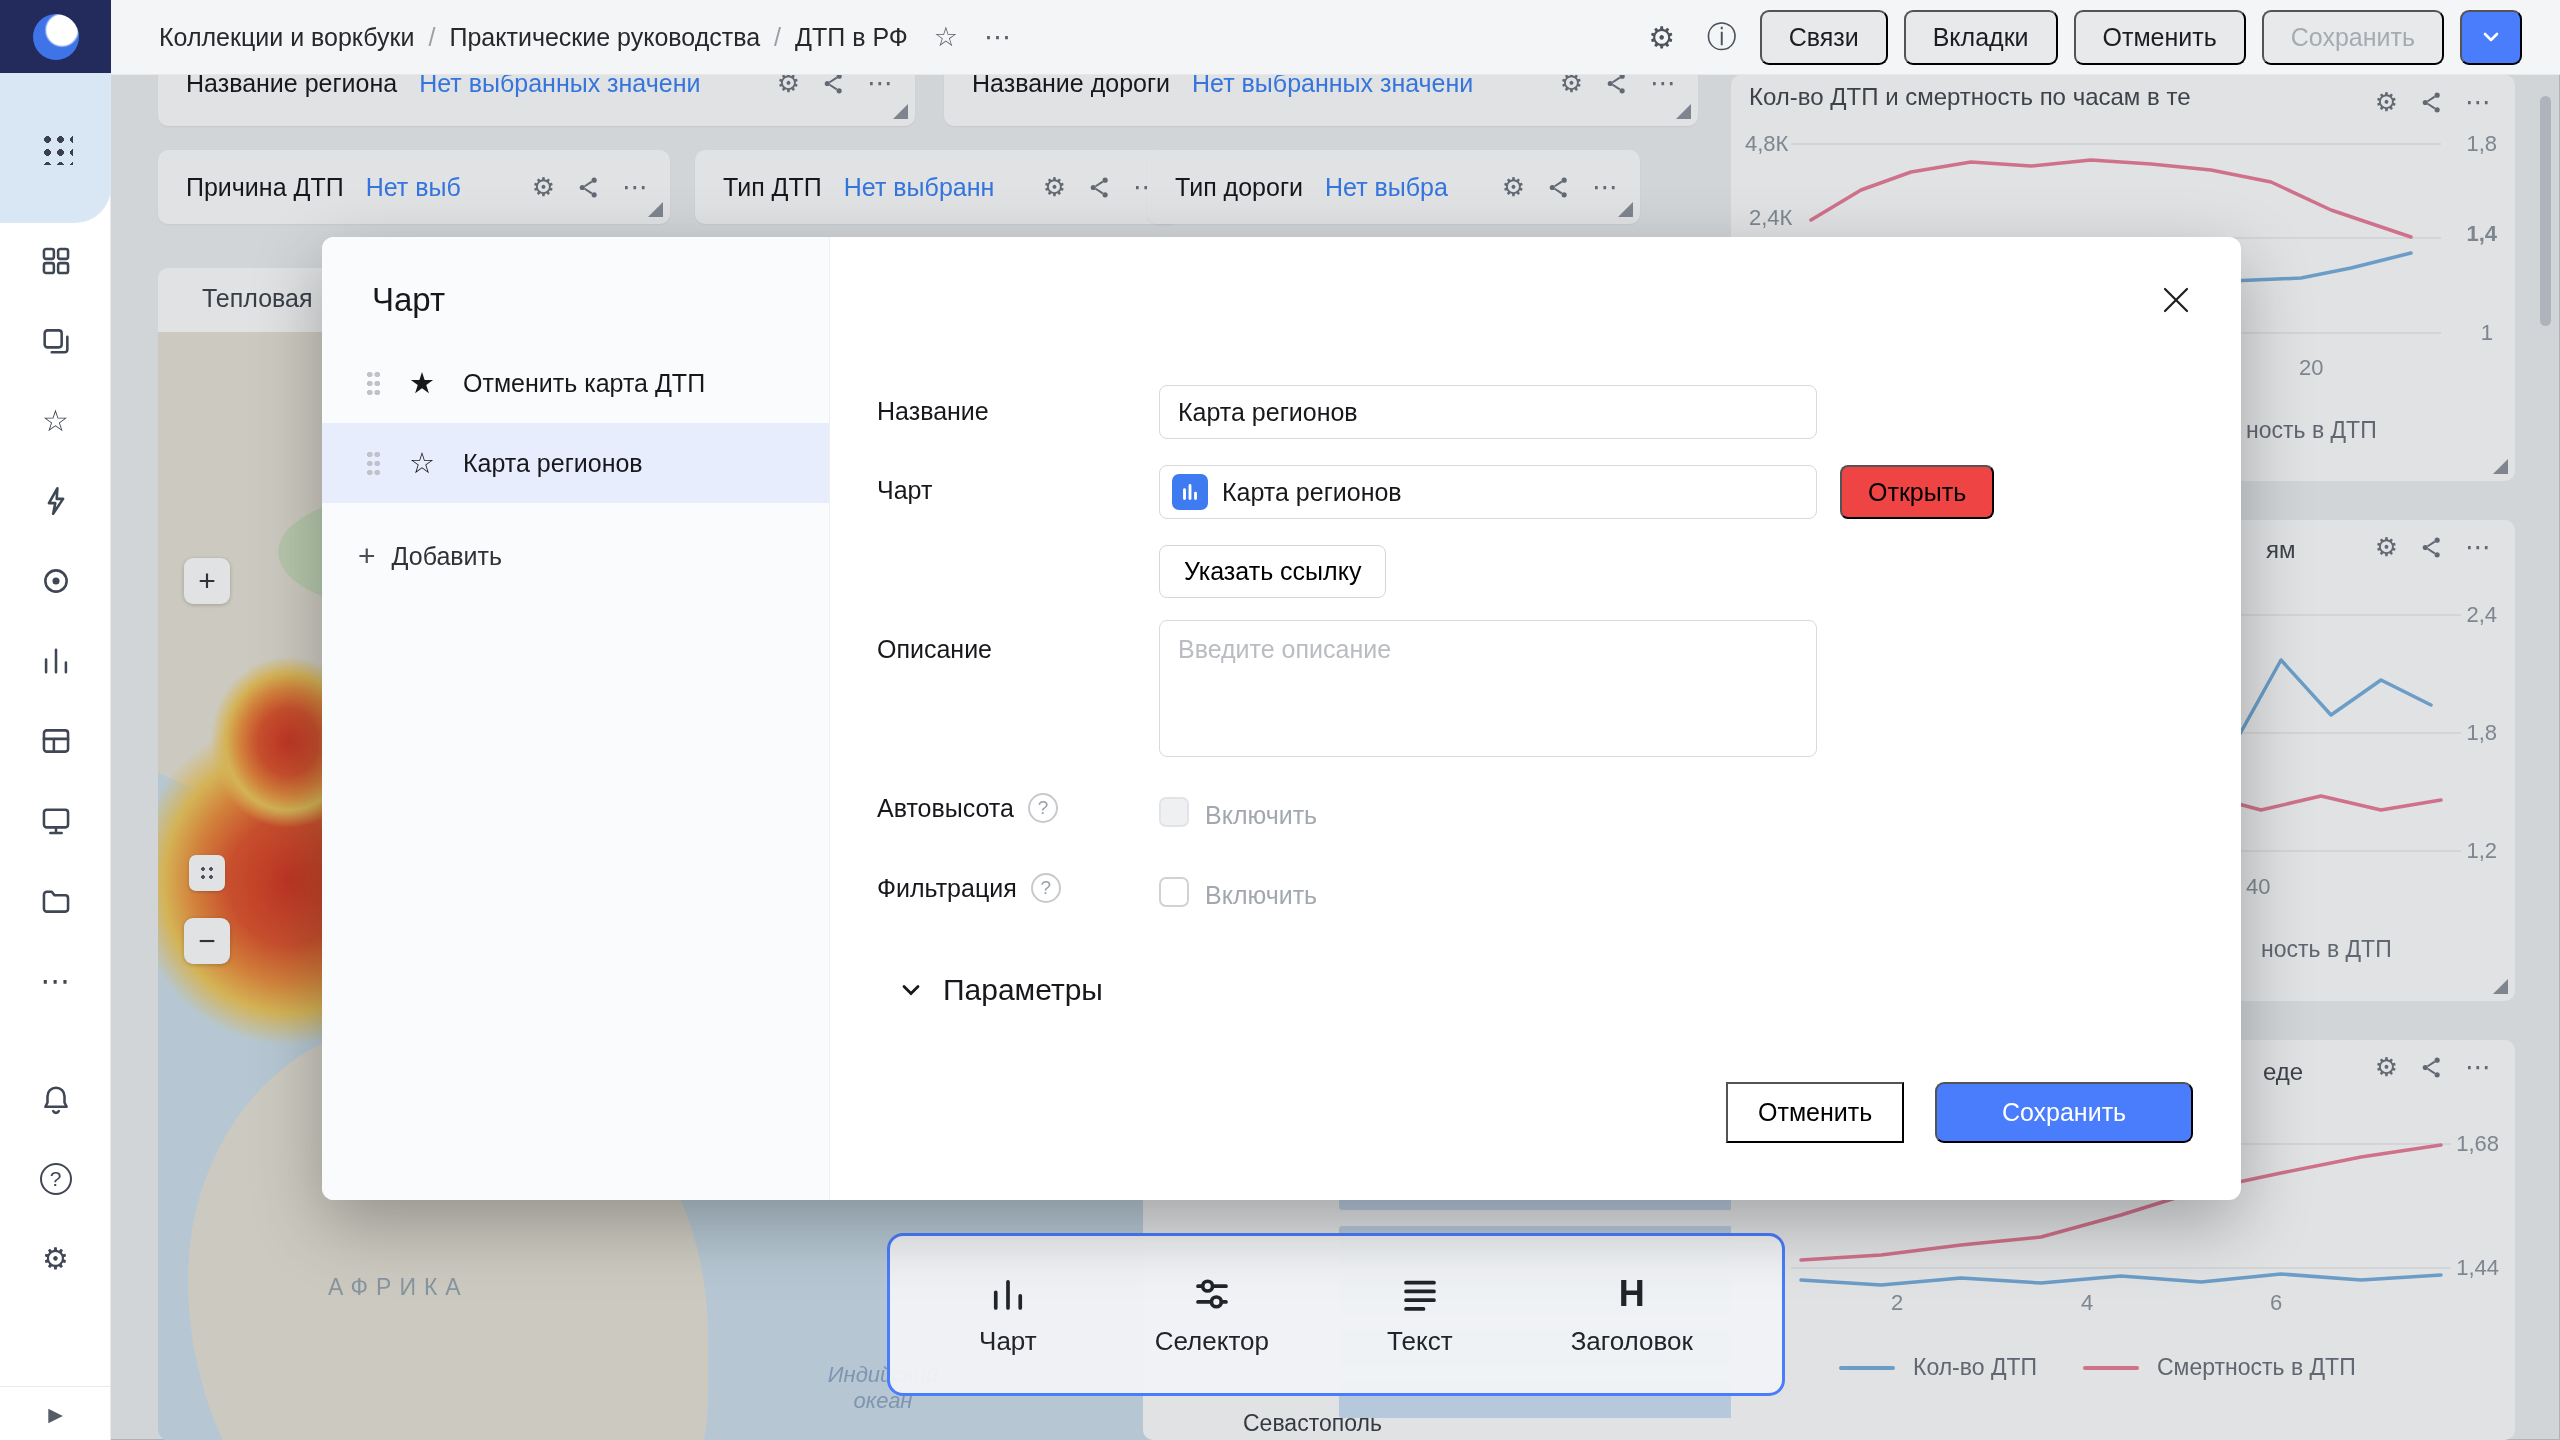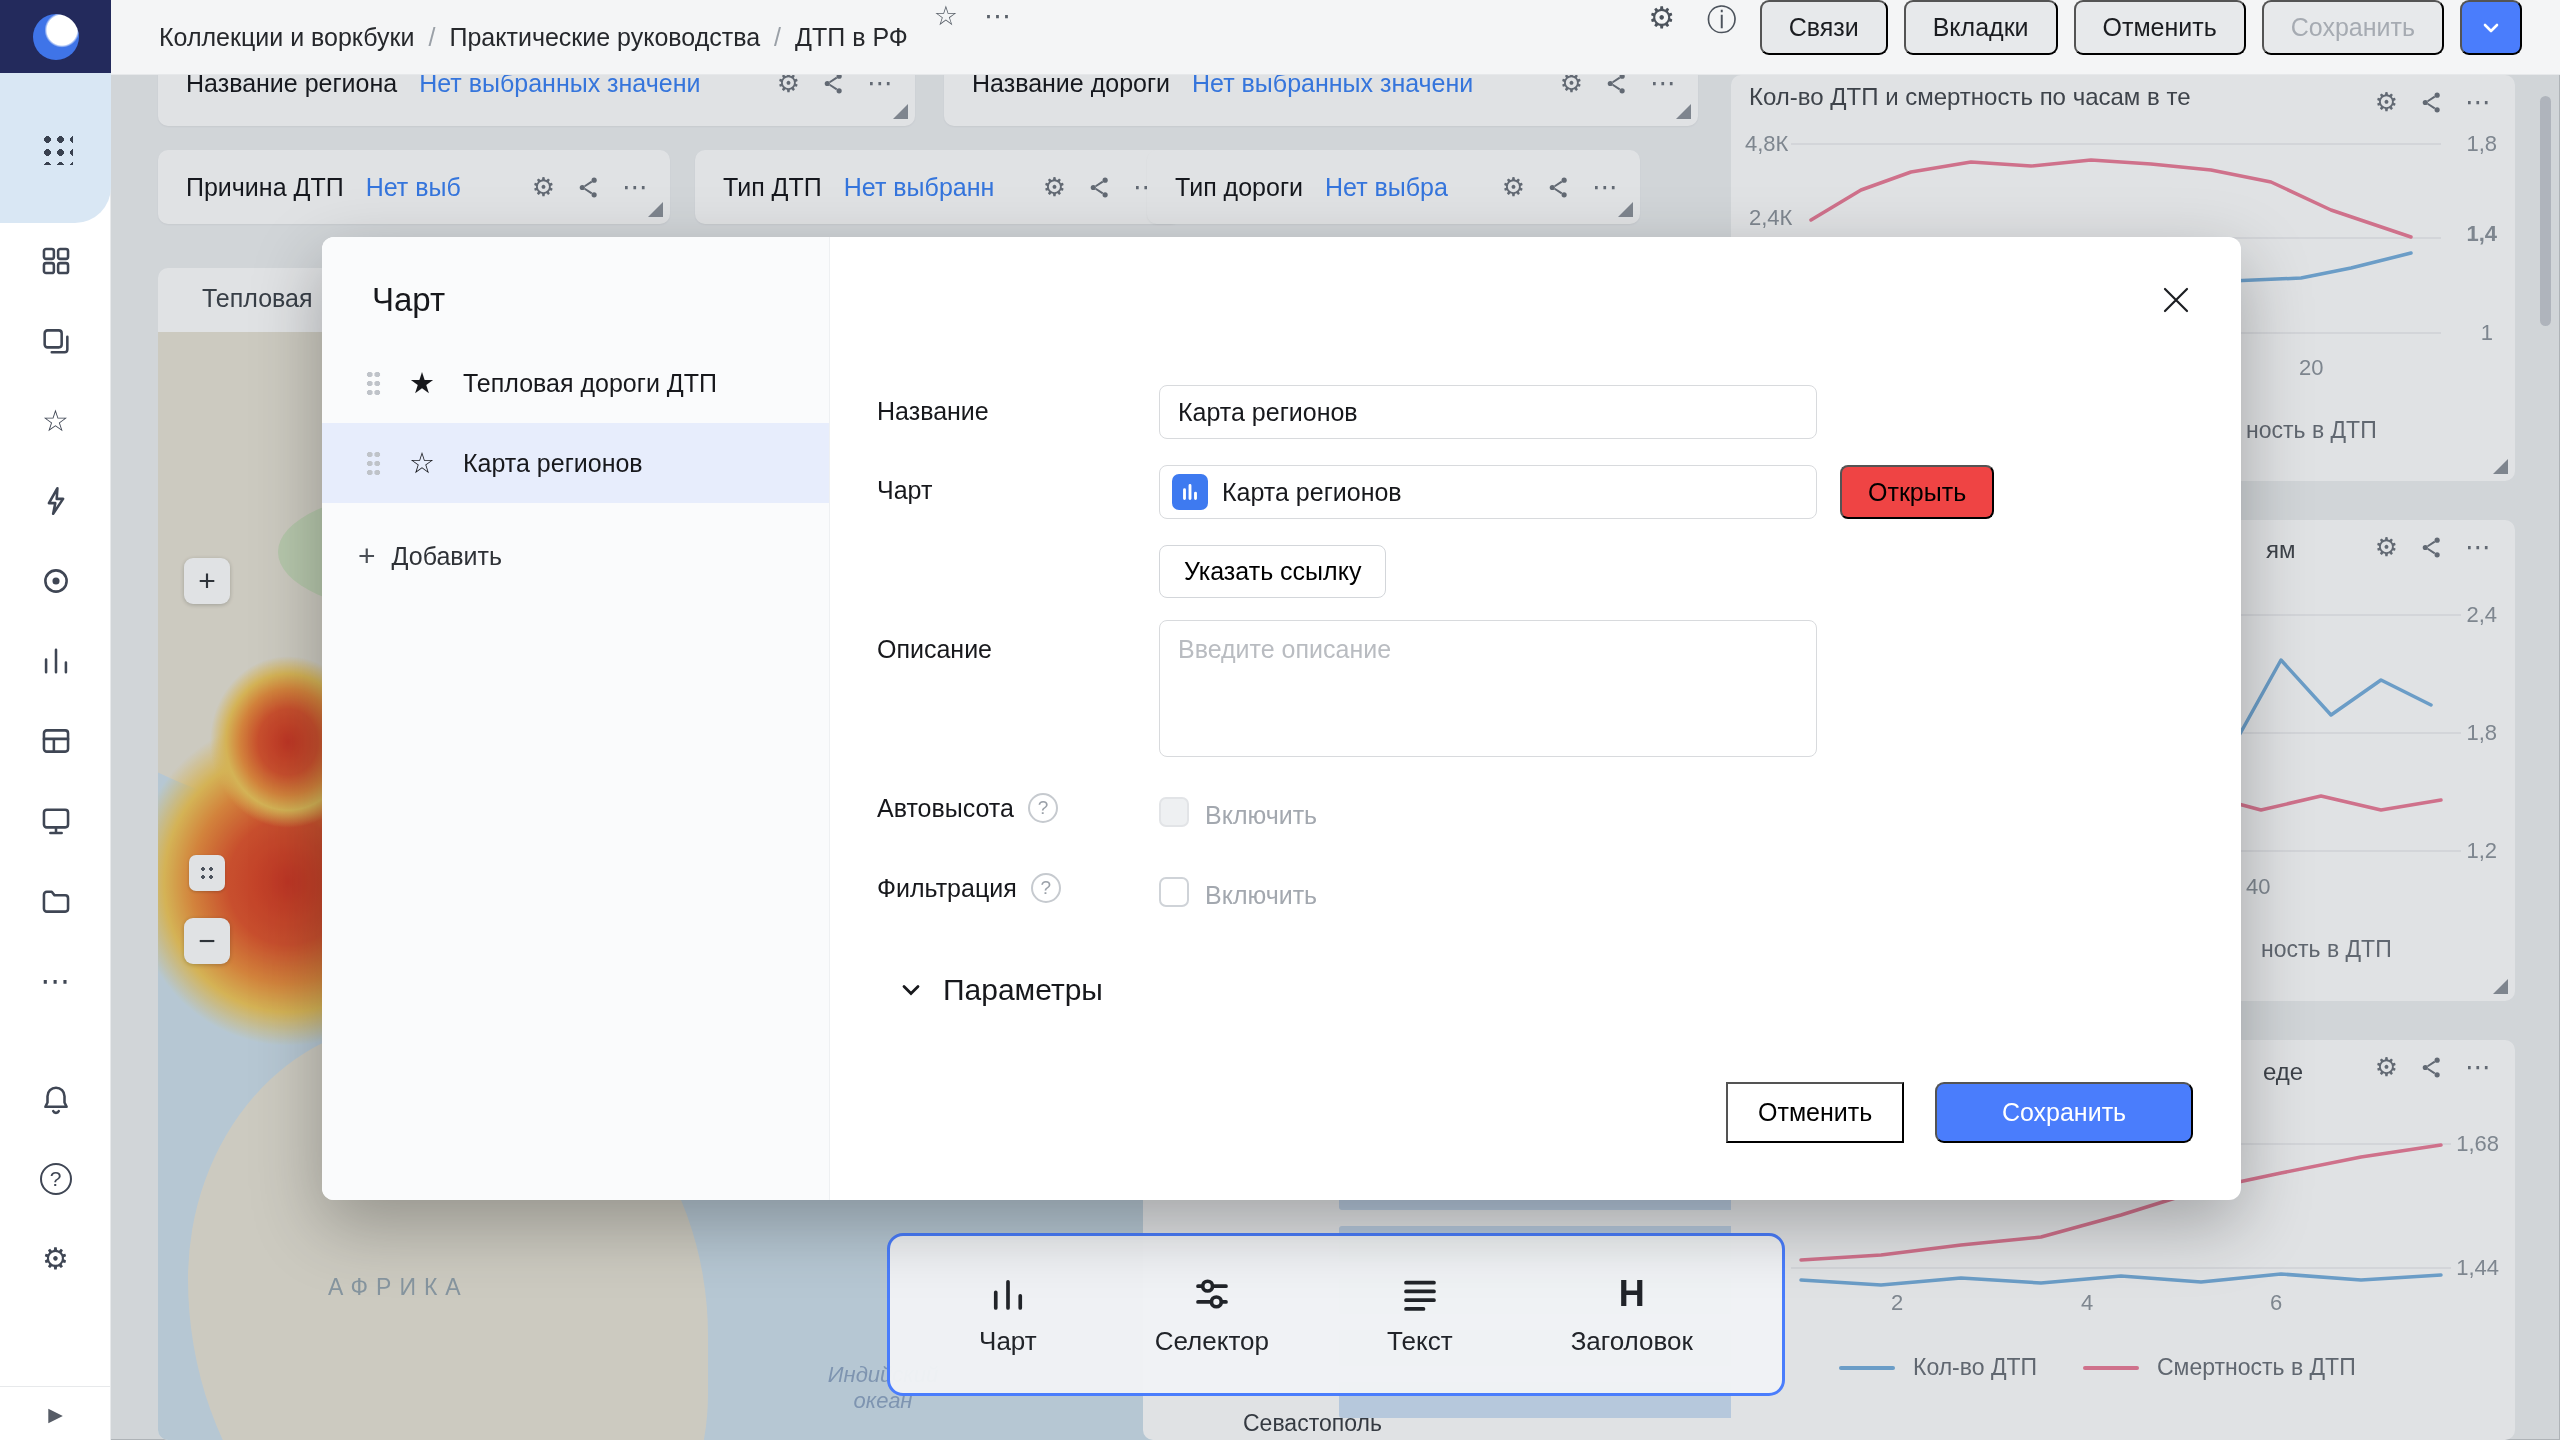--- a/index.html
+++ b/index.html
@@ -42,21 +42,21 @@
           stroke-width:1.8; stroke-linecap:round; stroke-linejoin:round; }
   .help-circ { width:32px; height:32px; border-radius:50%; border:2px solid #3f4654;
           font-size:21px; display:flex; align-items:center; justify-content:center; color:#3f4654; }
   .expand-zone { position:absolute; left:0; bottom:0; width:111px; padding:16px 0 14px 0;
           border-top:1px solid #e7e9eb; display:flex; justify-content:center; }
   .expand-glyph { font-size:19px; color:#565c66; cursor:pointer; }
 
   
   .header { position:absolute; left:111px; top:0; right:0; height:75px;
             background:#f4f5f6; border-bottom:1px solid #e6e8ea;
-            display:flex; padding:0 38px 0 48px; gap:16px; }
+            display:flex; align-items:center; padding:0 38px 0 48px; gap:16px; }
   .crumbs { display:flex; align-items:center; gap:14px; font-size:25px;
             color:#26282c; white-space:nowrap; }
   .crumb { cursor:pointer; }
   .crumb.current { font-weight:500; }
   .crumb-sep { color:#9aa0a7; }
   .crumb-action { font-size:27px; color:#5a616a; margin-left:10px; cursor:pointer; }
   .spacer { flex:1; }
   .hdr-ico { font-size:30px; color:#4c535c; width:44px; text-align:center; cursor:pointer; }
   .hdr-btn { height:55px; padding:0 27px; border-radius:9px; background:#e7e9eb;
              font-size:25px; color:#1b1d21; display:flex; align-items:center; cursor:pointer; }
@@ -545,21 +545,21 @@
       <span class="t-label">Заголовок</span>
     </div>
   </div>
 
   <div class="modal">
     <div class="m-left">
       <div class="m-title">Чарт</div>
       <div class="w-item" style="top:106px;">
         <i class="drag"></i>
         <span class="w-star">★</span>
-        <span>Тепловая дороги ДТП</span>
+        <span>Отменить карта ДТП</span>
       </div>
       <div class="w-item selected" style="top:186px;">
         <i class="drag"></i>
         <span class="w-star">☆</span>
         <span>Карта регионов</span>
       </div>
       <div class="add-row">
         <span class="add-plus">+</span>
         <span>Добавить</span>
       </div>

